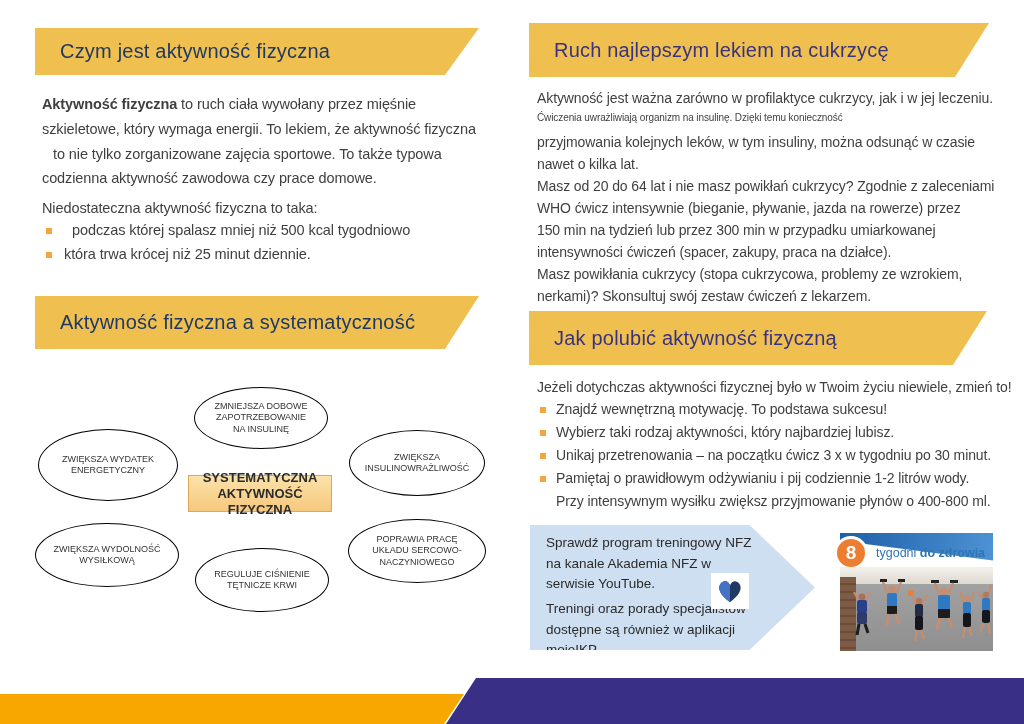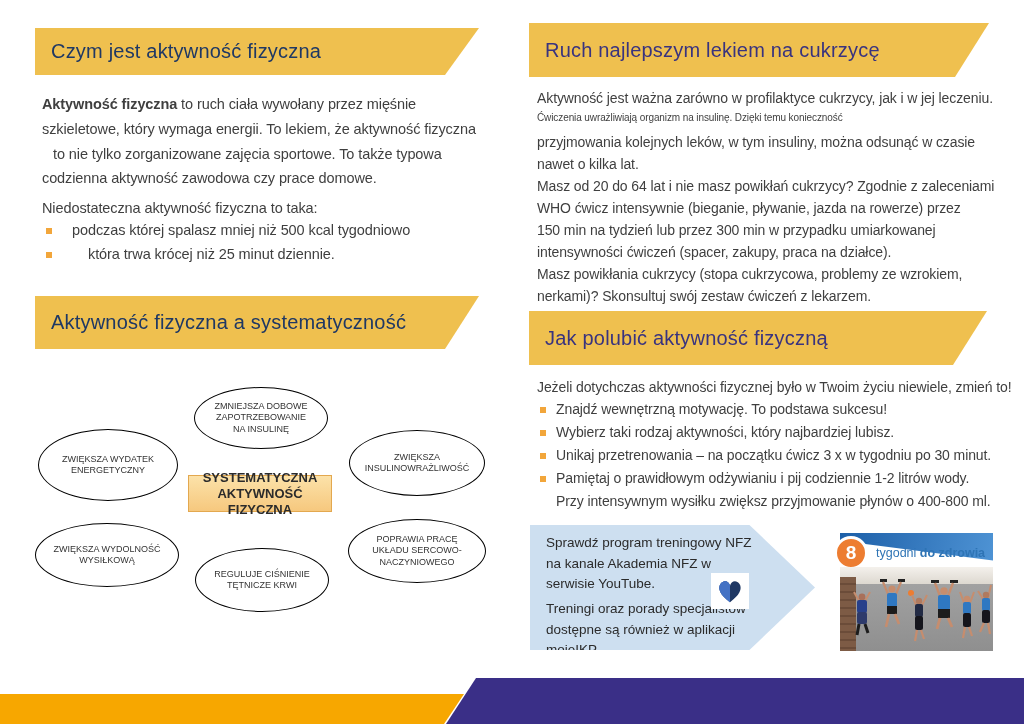--- a/index.html
+++ b/index.html
@@ -3,21 +3,21 @@
 <meta charset="utf-8">
 <style>
   html,body{margin:0;padding:0;background:#ffffff;}
   .page{position:relative;width:1024px;height:724px;background:#ffffff;overflow:hidden;
         font-family:"Liberation Sans","DejaVu Sans",sans-serif;color:#3f3f3f;}
 
   
   .banner{position:absolute;background:#efc04f;
           clip-path:polygon(0 0,100% 0,calc(100% - 34px) 100%,0 100%);
           display:flex;align-items:center;}
-  .banner .title{padding-left:16px;font-size:20px;letter-spacing:.2px;}
+  .banner .title{padding-left:25px;font-size:20px;letter-spacing:.2px;}
   .t-navy{color:#1f3864;}
   .t-indigo{color:#39337f;}
   .b1{left:35px;top:28px;width:444px;height:47px;}
   .b2{left:35px;top:296px;width:444px;height:53px;}
   .b3{left:529px;top:23px;width:460px;height:54px;}
   .b4{left:529px;top:311px;width:458px;height:54px;}
 
   
   .line{position:absolute;font-size:14.5px;white-space:nowrap;letter-spacing:-0.1px;}
   .bold{font-weight:700;}
@@ -85,21 +85,21 @@
   </div>
   <div class="line" style="left:42px;top:121px;">szkieletowe, który wymaga energii. To lekiem, że aktywność fizyczna</div>
   <div class="line" style="left:42px;top:146px;margin-left:11px;">to nie tylko zorganizowane zajęcia sportowe. To także typowa</div>
   <div class="line" style="left:42px;top:170px;">codzienna aktywność zawodowa czy prace domowe.</div>
 
   <div class="line" style="left:42px;top:200px;">Niedostateczna aktywność fizyczna to taka:</div>
 
   <span class="bullet-sq" style="left:46px;top:228px;"></span>
   <div class="line" style="left:72px;top:222px;">podczas której spalasz mniej niż 500 kcal tygodniowo</div>
   <span class="bullet-sq" style="left:46px;top:252px;"></span>
-  <div class="line" style="left:88px;top:246px;">która trwa krócej niż 25 minut dziennie.</div>
+  <div class="line" style="left:64px;top:246px;">która trwa krócej niż 25 minut dziennie.</div>
 
   <div class="banner b2">
     <span class="title t-navy">Aktywność fizyczna a systematyczność</span>
   </div>
 
   <div class="ellipse e0">ZMNIEJSZA DOBOWE ZAPOTRZEBOWANIE NA INSULINĘ</div>
   <div class="ellipse e1">ZWIĘKSZA WYDATEK ENERGETYCZNY</div>
   <div class="ellipse e2">ZWIĘKSZA INSULINOWRAŻLIWOŚĆ</div>
   <div class="ellipse e3">ZWIĘKSZA WYDOLNOŚĆ WYSIŁKOWĄ</div>
   <div class="ellipse e4">REGULUJE CIŚNIENIE TĘTNICZE KRWI</div>

